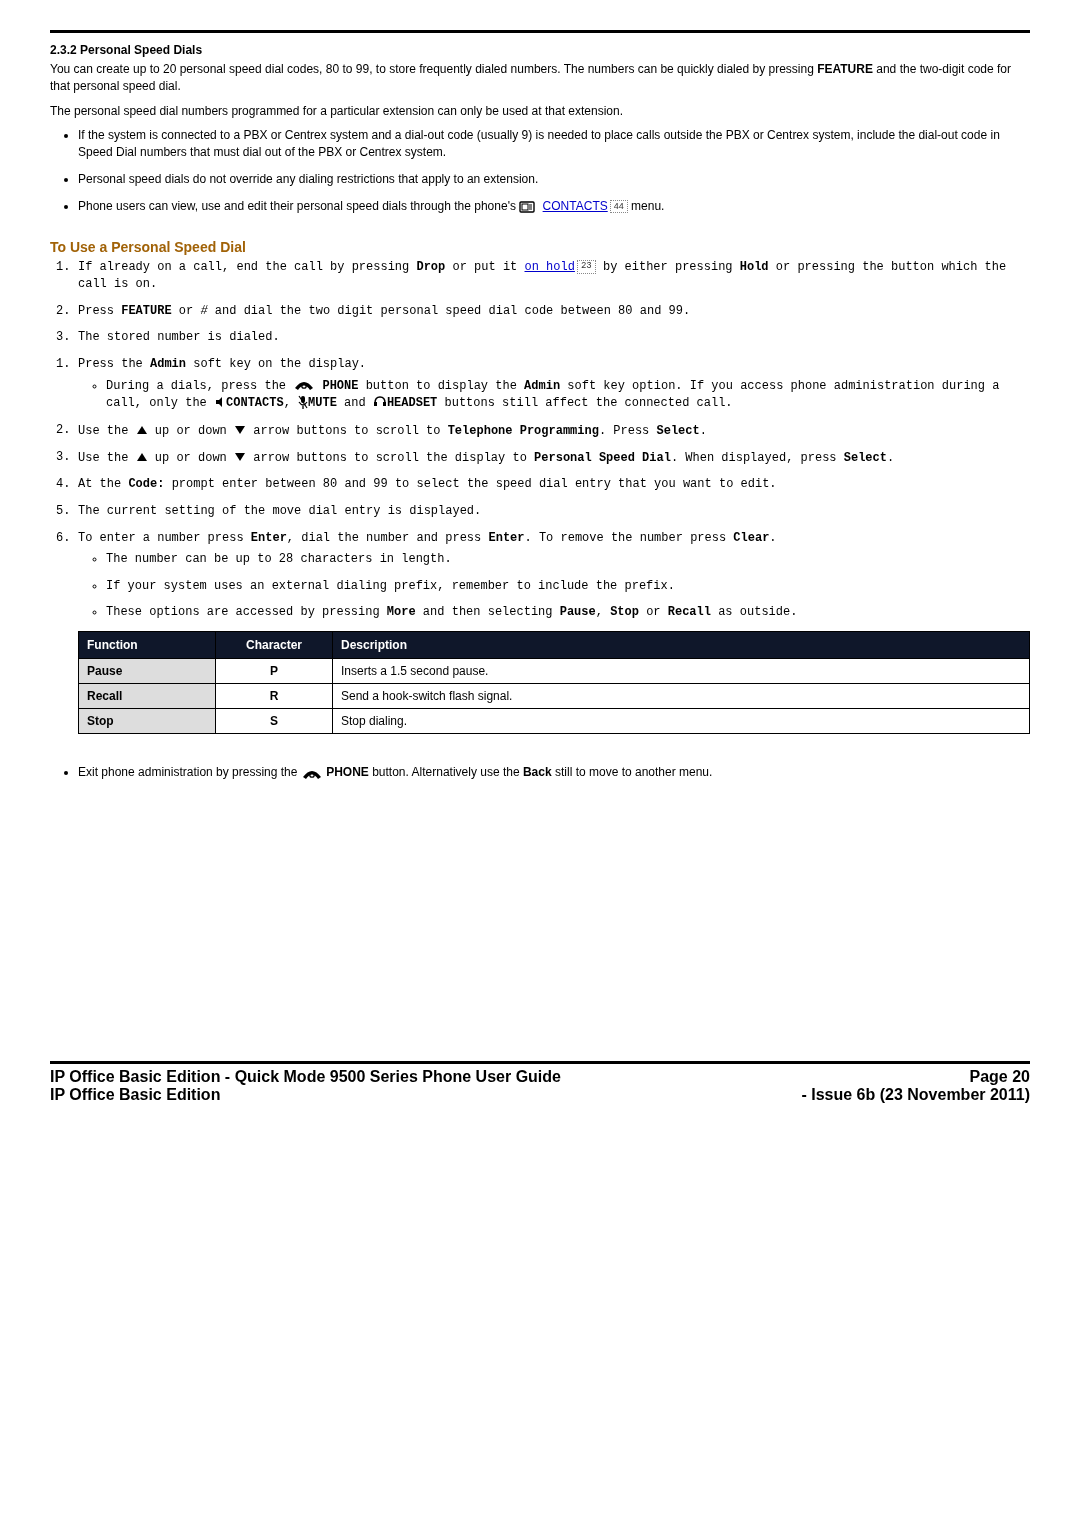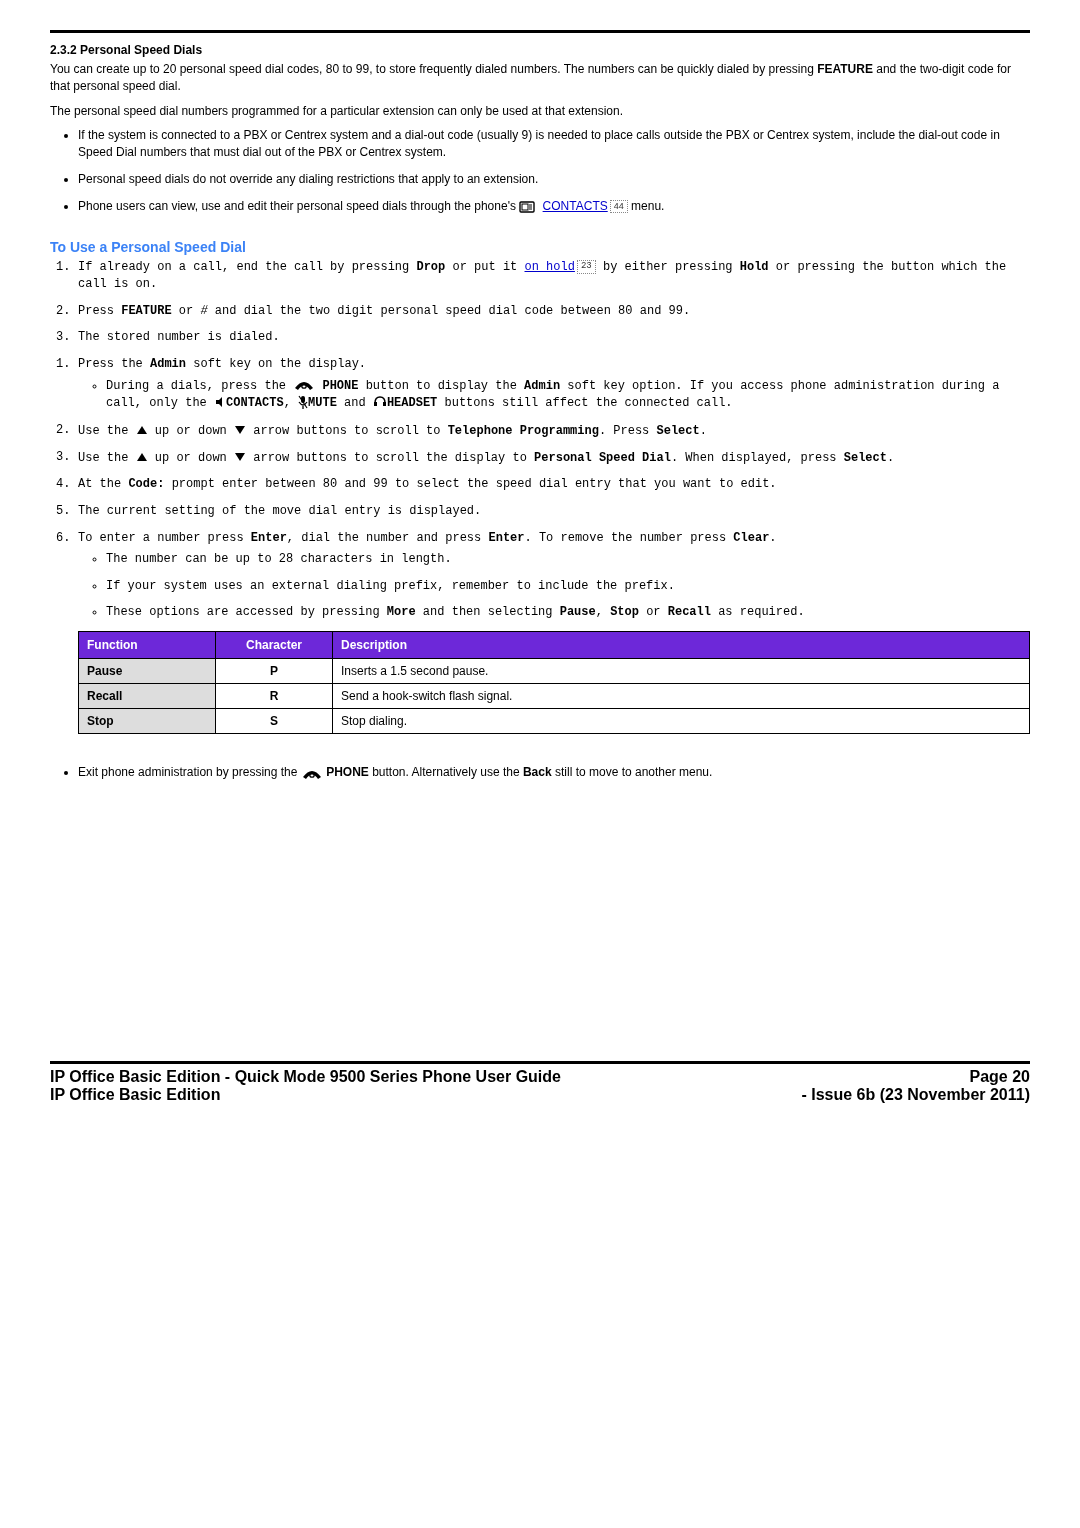--- a/index.html
+++ b/index.html
@@ -41,21 +41,21 @@
     margin: 4px 0 8px 0;
     padding-left: 30px;
   }
   ol li {
     margin-bottom: 10px;
     line-height: 1.4;
   }
   .subheading {
     font-weight: bold;
     font-size: 14px;
-    color: #3b82f6;
+    color: #a16207;
     margin-top: 24px;
     margin-bottom: 4px;
   }
   a.link {
     color: #0000cc;
     text-decoration: underline;
   }
   .page-ref {
     display: inline-block;
     vertical-align: middle;
@@ -73,21 +73,21 @@
   .icon svg {
     vertical-align: middle;
   }
   table.func-table {
     border-collapse: collapse;
     width: 100%;
     margin-top: 10px;
     margin-bottom: 18px;
   }
   table.func-table th {
-    background: #6d28d9;
+    background: #0f172a;
     color: #fff;
     text-align: left;
     padding: 6px 8px;
     border: 1px solid #000;
     font-size: 12px;
   }
   table.func-table td {
     padding: 5px 8px;
     border: 1px solid #000;
     font-size: 12px;
@@ -230,21 +230,21 @@
     <li>
       <span>At the </span><b>Code:</b><span> prompt enter between 80 and 99 to select the speed dial entry that you want to edit.</span>
     </li>
     <li>The current setting of the move dial entry is displayed.</li>
     <li>
       <span>To enter a number press </span><b>Enter</b><span>, dial the number and press </span><b>Enter</b><span>. To remove the number press </span><b>Clear</b><span>.</span>
       <ul>
         <li>The number can be up to 28 characters in length.</li>
         <li>If your system uses an external dialing prefix, remember to include the prefix.</li>
         <li>
-          <span>These options are accessed by pressing </span><b>More</b><span> and then selecting </span><b>Pause</b><span>, </span><b>Stop</b><span> or </span><b>Recall</b><span> as required.</span>
+          <span>These options are accessed by pressing </span><b>More</b><span> and then selecting </span><b>Pause</b><span>, </span><b>Stop</b><span> or </span><b>Recall</b><span> as outside.</span>
         </li>
       </ul>
     </li>
   </ol>
 
   <div class="indent-block">
     <table class="func-table">
       <thead>
         <tr>
           <th>Function</th>

